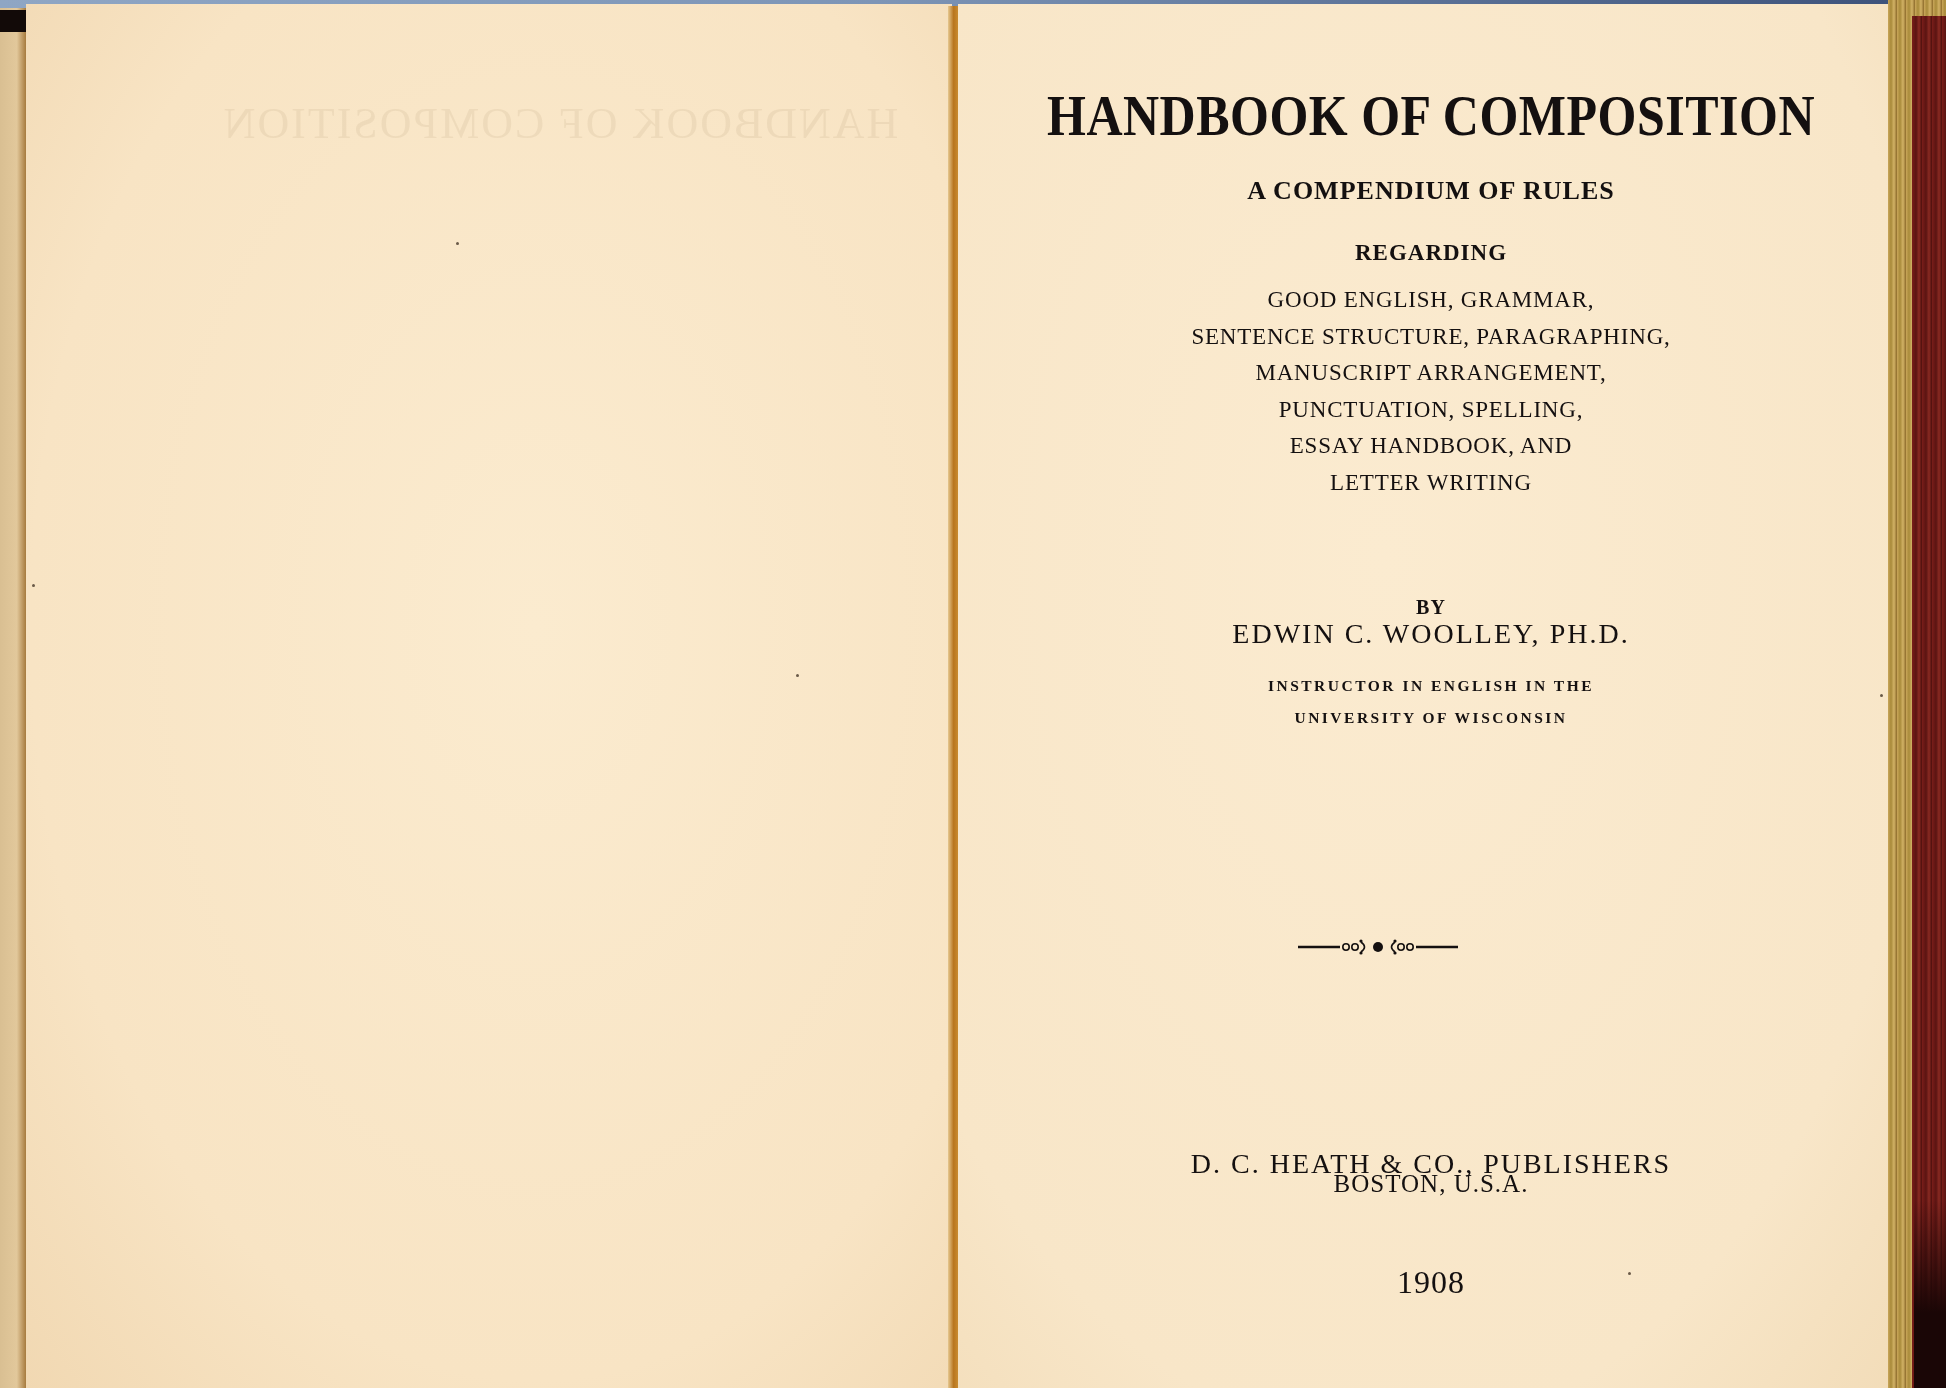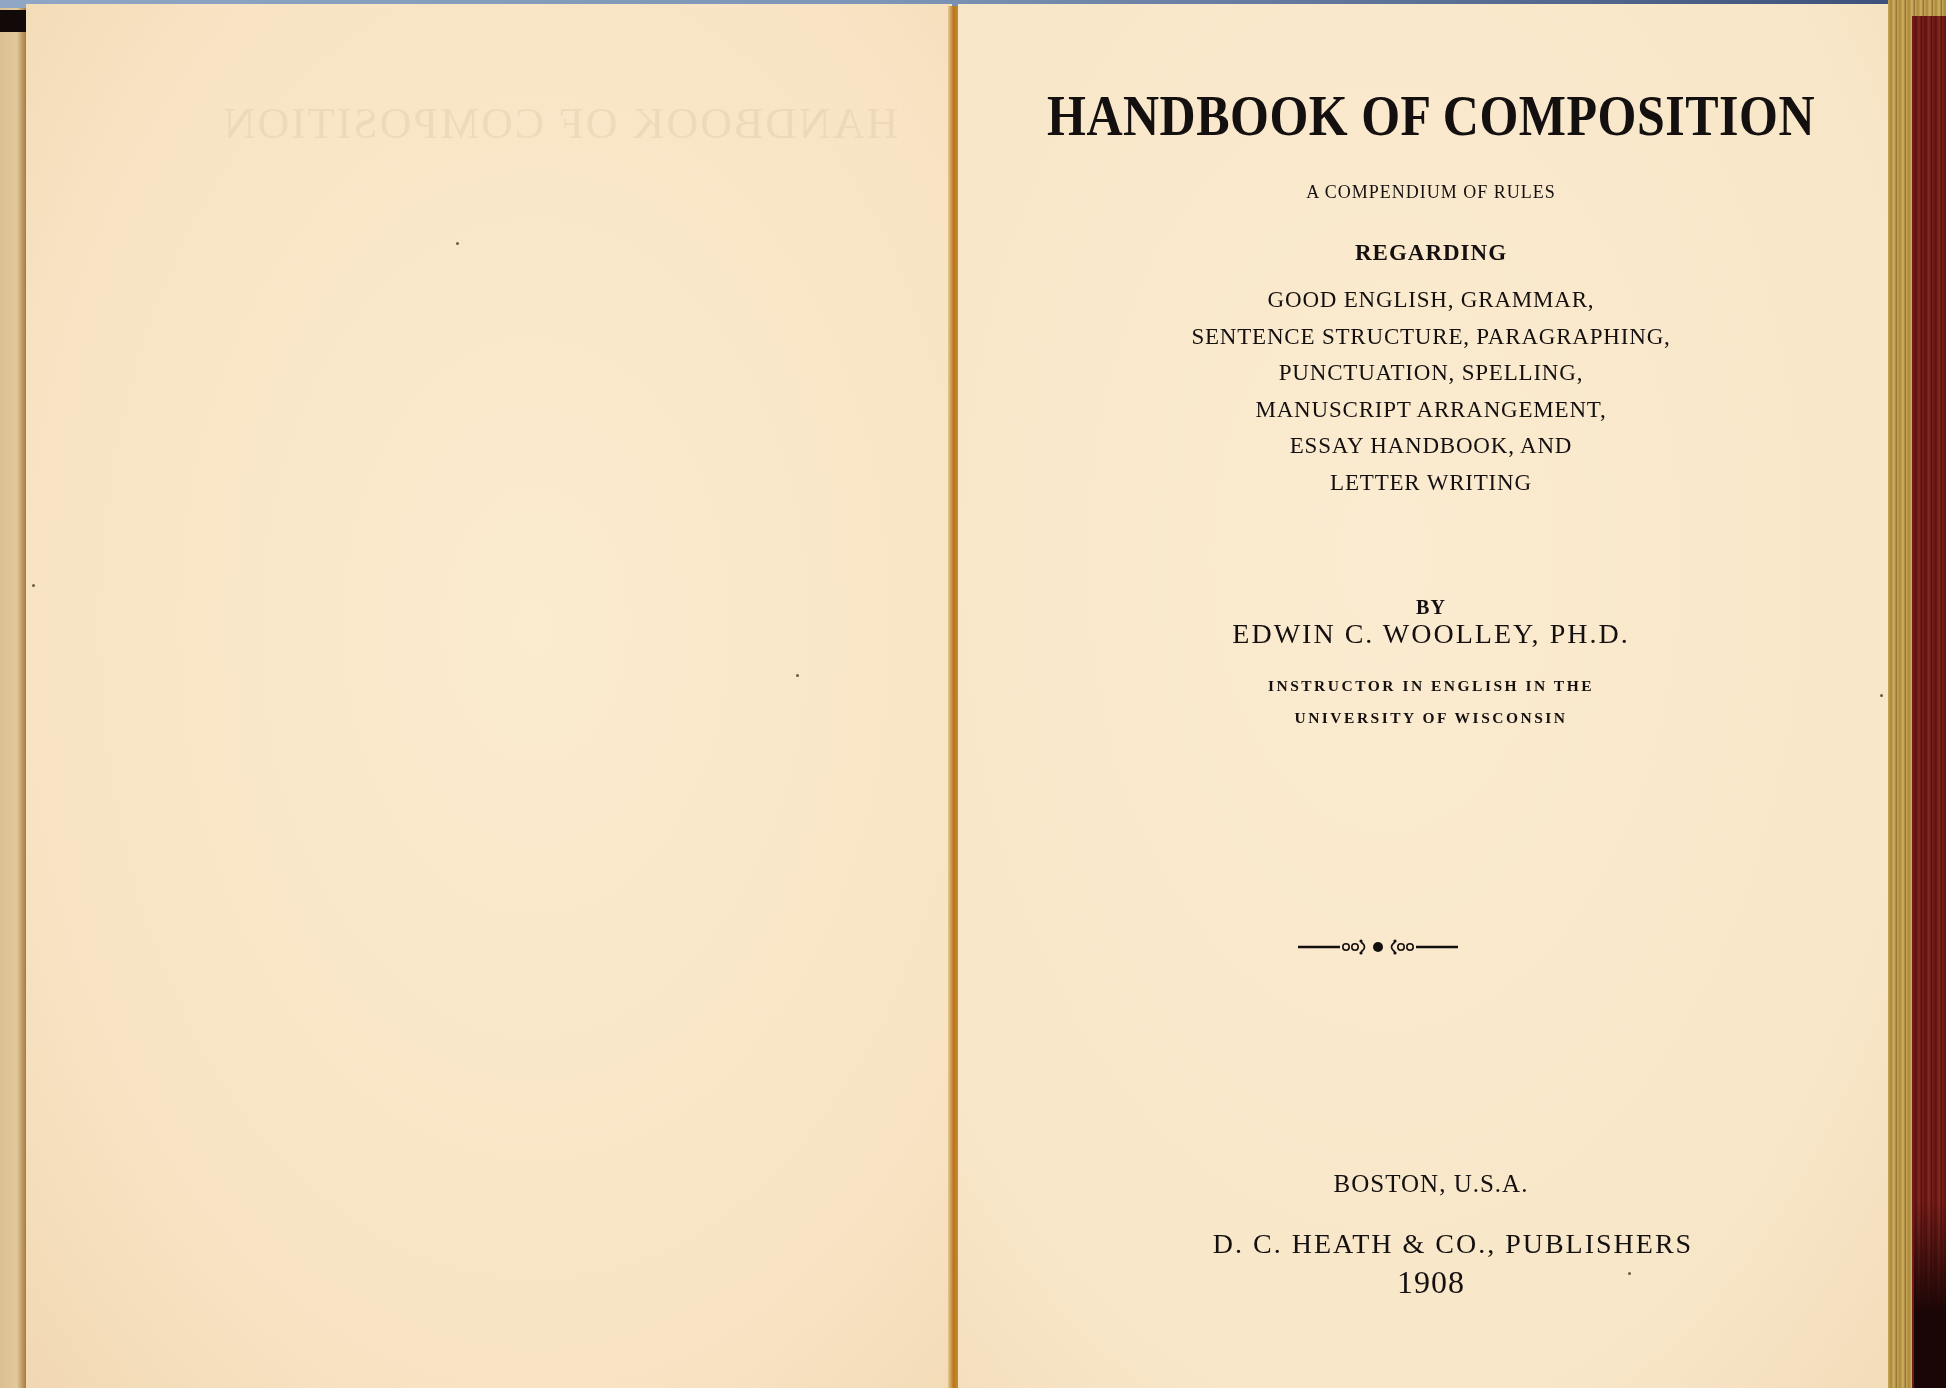--- a/index.html
+++ b/index.html
@@ -53,32 +53,32 @@
       font-size: 44px; letter-spacing: 2px; transform: scaleX(-1);
     }
     .title-block {
       position: absolute; left: 958px; width: 946px; text-align: center; color: #141010;
     }
     .title {
       top: 82px; font-size: 50px; font-weight: bold; letter-spacing: 0.5px;
       transform: scaleY(1.15); transform-origin: top center;
       font-family: "Liberation Serif", serif;
     }
-    .subtitle { top: 182px; font-size: 18px; letter-spacing: 1px; }
+    .subtitle { top: 176px; font-size: 26px; letter-spacing: 1px; font-weight: bold; }
     .regarding { top: 240px; font-size: 23px; font-weight: bold; letter-spacing: 1px; }
     .topics { top: 282px; font-size: 23px; line-height: 36.5px; letter-spacing: 0.8px; }
     .by { top: 596px; font-size: 20px; font-weight: bold; letter-spacing: 1px; }
     .author { top: 618px; font-size: 28px; letter-spacing: 2px; }
     .author .ph { font-size: 28px; }
     .affil { top: 670px; font-size: 15.5px; font-weight: bold; line-height: 32px; letter-spacing: 2.5px; }
     .ornament {
       position: absolute; left: 1298px; top: 936px; width: 160px; height: 22px;
     }
     .place { top: 1170px; font-size: 25px; letter-spacing: 1px; }
-    .publisher { top: 1228px; font-size: 28px; letter-spacing: 2px; padding-left: 22px; }
+    .publisher { top: 1148px; font-size: 28px; letter-spacing: 2px; }
     .year { top: 1264px; font-size: 32px; letter-spacing: 1px; }
     .line { display: block; }
     .speck { position: absolute; width: 3px; height: 3px; border-radius: 50%; background: #6a5a48; }
   </style>
 </head>
 <body>
 
 <div class="backdrop-top"></div>
 <div class="cover-left"></div>
 <div class="cover-left-top"></div>
@@ -101,22 +101,22 @@
 <div class="fore-edge-red"></div>
 <div class="fore-edge-dark"></div>
 
 <div class="title-block title">HANDBOOK OF COMPOSITION</div>
 <div class="title-block subtitle">A COMPENDIUM OF RULES</div>
 <div class="title-block regarding">REGARDING</div>
 
 <div class="title-block topics">
   <span class="line">GOOD ENGLISH, GRAMMAR,</span>
   <span class="line">SENTENCE STRUCTURE, PARAGRAPHING,</span>
+  <span class="line">MANUSCRIPT ARRANGEMENT,</span>
   <span class="line">PUNCTUATION, SPELLING,</span>
-  <span class="line">MANUSCRIPT ARRANGEMENT,</span>
   <span class="line">ESSAY HANDBOOK, AND</span>
   <span class="line">LETTER WRITING</span>
 </div>
 
 <div class="title-block by">BY</div>
 <div class="title-block author">
   <span>EDWIN C. WOOLLEY, </span><span class="ph">PH.D.</span>
 </div>
 <div class="title-block affil">
   <span class="line">INSTRUCTOR IN ENGLISH IN THE</span>

